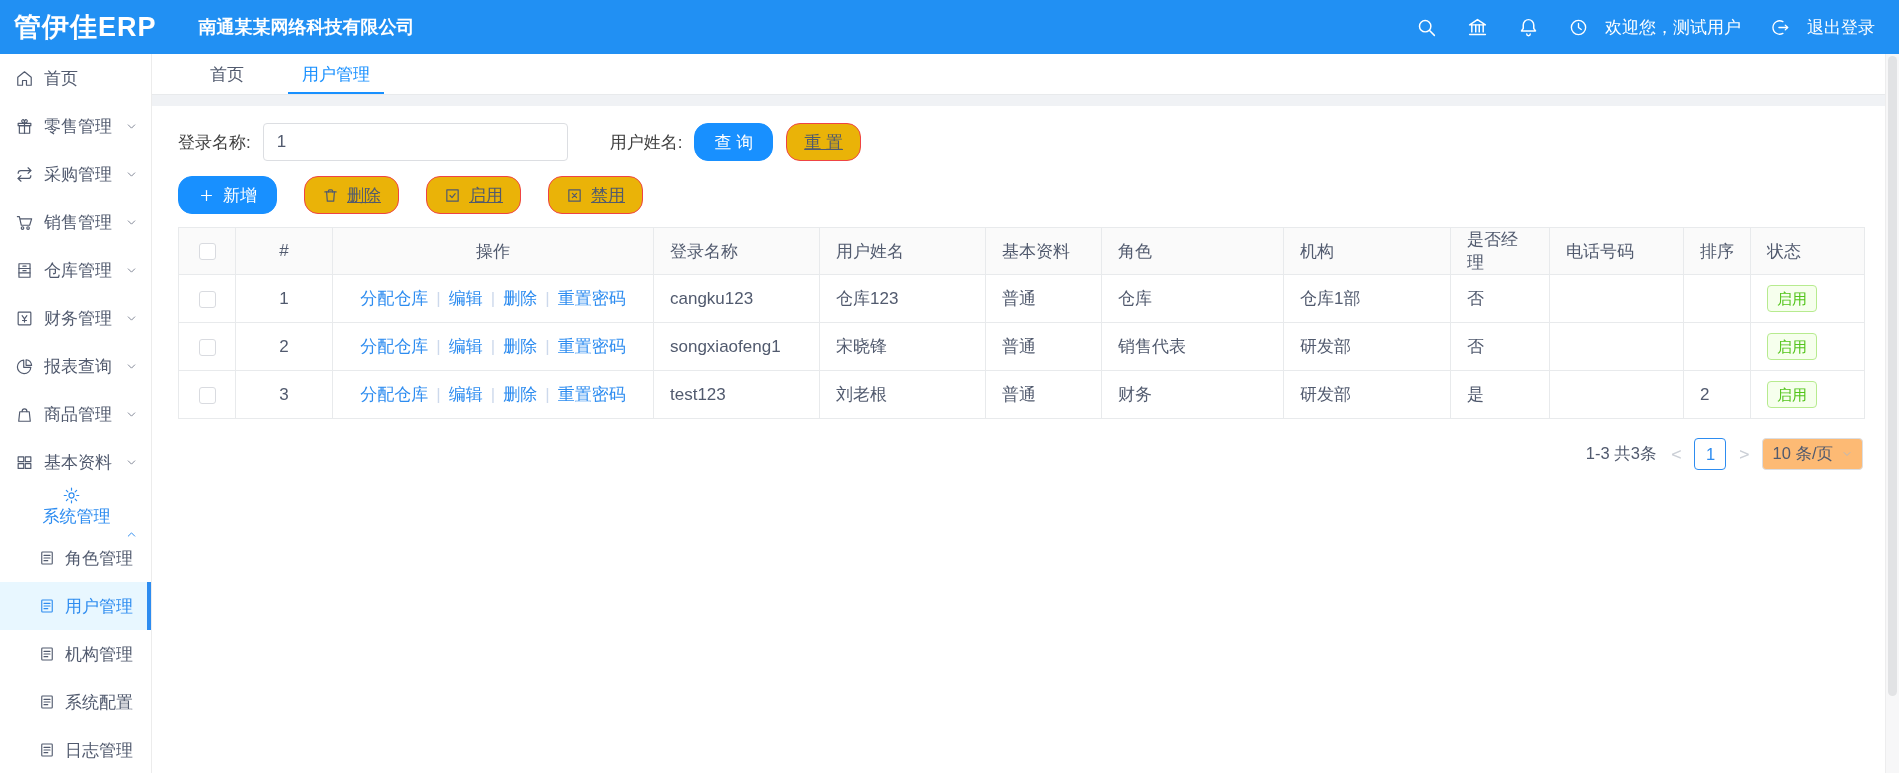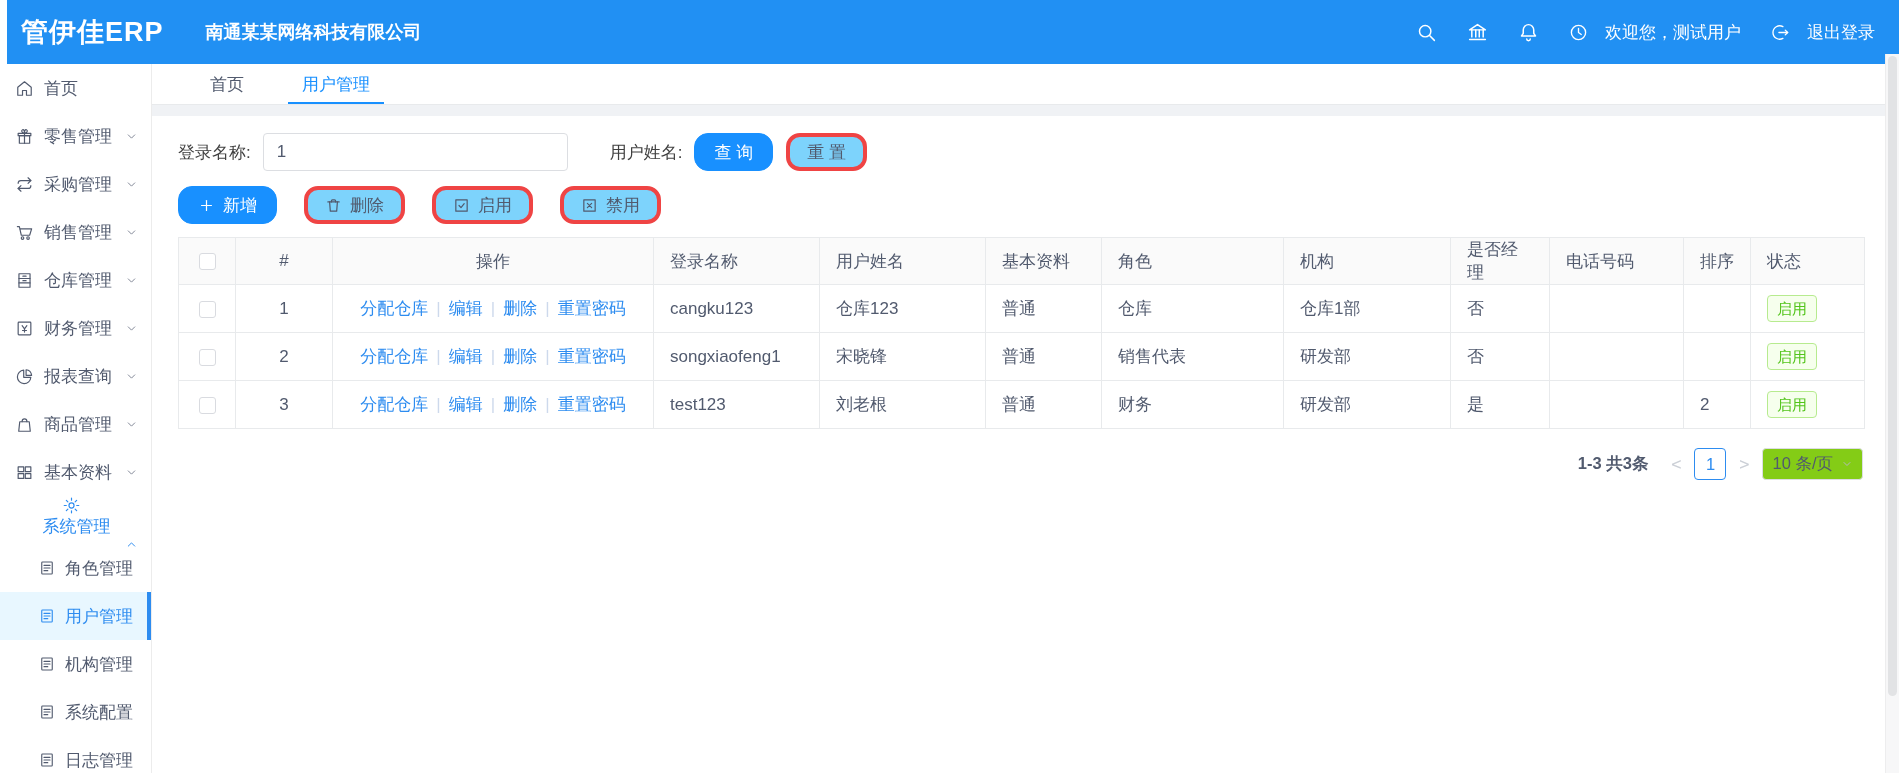--- a/index.html
+++ b/index.html
@@ -1,21 +1,21 @@
 <!DOCTYPE html>
 <html><head>
 <meta charset="utf-8">
 <style>
   * { margin:0; padding:0; box-sizing:border-box; }
   html,body { width:1899px; height:773px; overflow:hidden; }
   body { font-family:"Liberation Sans","DejaVu Sans",sans-serif; color:#515a6e; background:#fff; font-size:17px; }
   .app { width:1899px; height:773px; display:flex; flex-direction:column; }
 
   
-  .header { height:64px; background:#2190f3; display:flex; align-items:center; padding:0 24px 0 14px; color:#fff; flex:none;margin-left:7px; }
+  .header { height:54px; background:#2190f3; display:flex; align-items:center; padding:0 24px 0 14px; color:#fff; flex:none; }
   .logo { font-size:27px; font-weight:bold; letter-spacing:1px; white-space:nowrap; }
   .company { font-size:18px; font-weight:bold; margin-left:42px; white-space:nowrap; }
   .header-right { margin-left:auto; display:flex; align-items:center; gap:30px; }
   .hicon { display:flex; align-items:center; cursor:pointer; }
   .hicon svg { width:21px; height:21px; stroke:#fff; fill:none; stroke-width:1.7; stroke-linecap:round; stroke-linejoin:round; }
   .hgroup { display:flex; align-items:center; gap:17px; font-size:17px; cursor:pointer; white-space:nowrap; }
   .hgroup svg { width:19px; height:19px; stroke:#fff; fill:none; stroke-width:1.7; stroke-linecap:round; stroke-linejoin:round; }
 
   
   .main { flex:1; display:flex; overflow:hidden; }
@@ -46,21 +46,21 @@
   
   .search-row { display:flex; align-items:center; }
   .form-label { font-size:17px; color:#404040; margin-right:12px; white-space:nowrap; }
   .txt-input { height:38px; border:1px solid #dcdee2; border-radius:4px; padding:0 13px; font-size:17px; color:#515a6e; outline:none; font-family:inherit; }
   .txt-input::placeholder { color:#c5c8ce; }
   .input-login { width:305px; }
   .input-name { width:313px; margin-right:25px; }
   .label-name { margin-left:42px; }
   .btn { height:38px; border-radius:14px; font-size:17px; display:inline-flex; align-items:center; justify-content:center; cursor:pointer; font-family:inherit; white-space:nowrap; }
   .btn-primary { background:#1890ff; color:#fff; border:1px solid #1890ff; padding:0 19px; }
-  .btn-plain { background:#7dd3fc; color:#515a6e; border:4px solid #ef4444; padding:0 17px; }
+  .btn-plain { background:#eab308; color:#515a6e; border:1px solid #ef4444; padding:0 17px;text-decoration:underline; }
   .btn + .btn { margin-left:13px; }
 
   
   .toolbar { margin-top:15px; display:flex; align-items:center; gap:14px; }
   .btn .bicon { display:flex; margin-right:8px; }
   .btn .bicon svg { width:17px; height:17px; fill:none; stroke-width:1.7; stroke-linecap:round; stroke-linejoin:round; }
   .btn-primary .bicon svg { stroke:#fff; }
   .btn-plain .bicon svg { stroke:#515a6e; }
 
   
@@ -69,24 +69,24 @@
   table.grid td { height:48px; color:#515a6e; border:1px solid #e8eaec; padding:0 16px; text-align:left; background:#fff; }
   table.grid th.c, table.grid td.c { text-align:center; padding:0 4px; }
   .checkbox { display:inline-block; width:17px; height:17px; border:1px solid #d9dbe0; border-radius:3px; background:#fff; vertical-align:middle; cursor:pointer; }
   .op-links { display:flex; justify-content:center; align-items:center; white-space:nowrap;text-align:center; }
   .op-links a { color:#2d8cf0; text-decoration:none; cursor:pointer; }
   .op-links .sep { color:#cdd9ec; margin:0 8px; }
   .tag-green { display:inline-block; padding:3px 9px; font-size:15px; line-height:1.3; color:#52c41a; background:#f6ffed; border:1px solid #b7eb8f; border-radius:4px; }
 
   
   .pager { display:flex; justify-content:flex-end; align-items:center; margin-top:19px; font-size:16.5px; color:#515a6e; gap:11px; padding-right:2px; }
-  .pager .total { margin-right:10px;font-weight:bold; }
+  .pager .total { margin-right:2px; }
   .pg-arrow { color:#ccd0d7; font-size:17px; cursor:pointer; width:14px; text-align:center; font-family:"DejaVu Sans Mono",monospace; }
   .pg-current { width:32px; height:32px; border:1px solid #2d8cf0; border-radius:4px; color:#2d8cf0; background:#fff; display:flex; align-items:center; justify-content:center; cursor:pointer; }
-  .pg-size { height:32px; border:1px solid #dcdee2; border-radius:4px; background:#84cc16; display:flex; align-items:center; padding:0 9px; gap:8px; cursor:pointer; color:#515a6e; white-space:nowrap; }
+  .pg-size { height:32px; border:1px solid #dcdee2; border-radius:4px; background:#fdba74; display:flex; align-items:center; padding:0 9px; gap:8px; cursor:pointer; color:#515a6e; white-space:nowrap; }
   .pg-size svg { width:12px; height:12px; stroke:#b5b9bf; fill:none; stroke-width:2; stroke-linecap:round; stroke-linejoin:round; }
 
   
   .scrollbar-track { position:fixed; right:0; top:54px; bottom:0; width:14px; background:#f7f7f8; border-left:1px solid #ededee; }
   .scrollbar-thumb { position:absolute; left:2px; right:2px; top:2px; height:640px; background:#e2e3e5; border-radius:5px; }
 </style>
 </head>
 <body>
 
 <div class="app">

